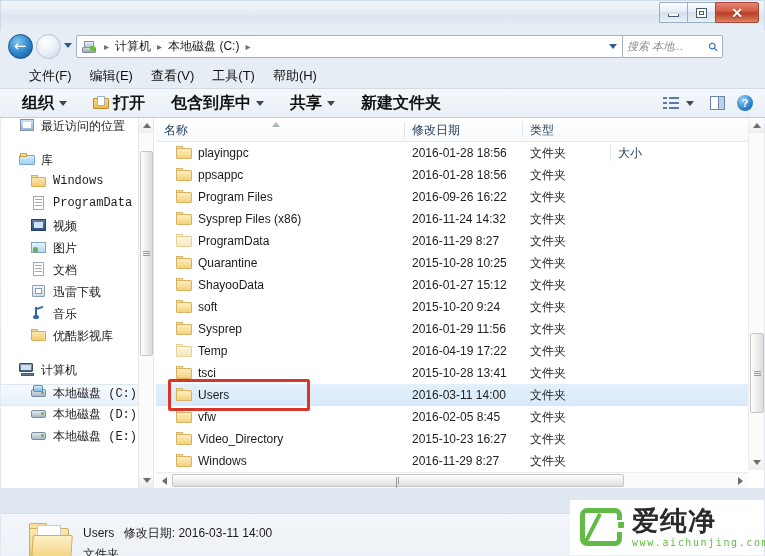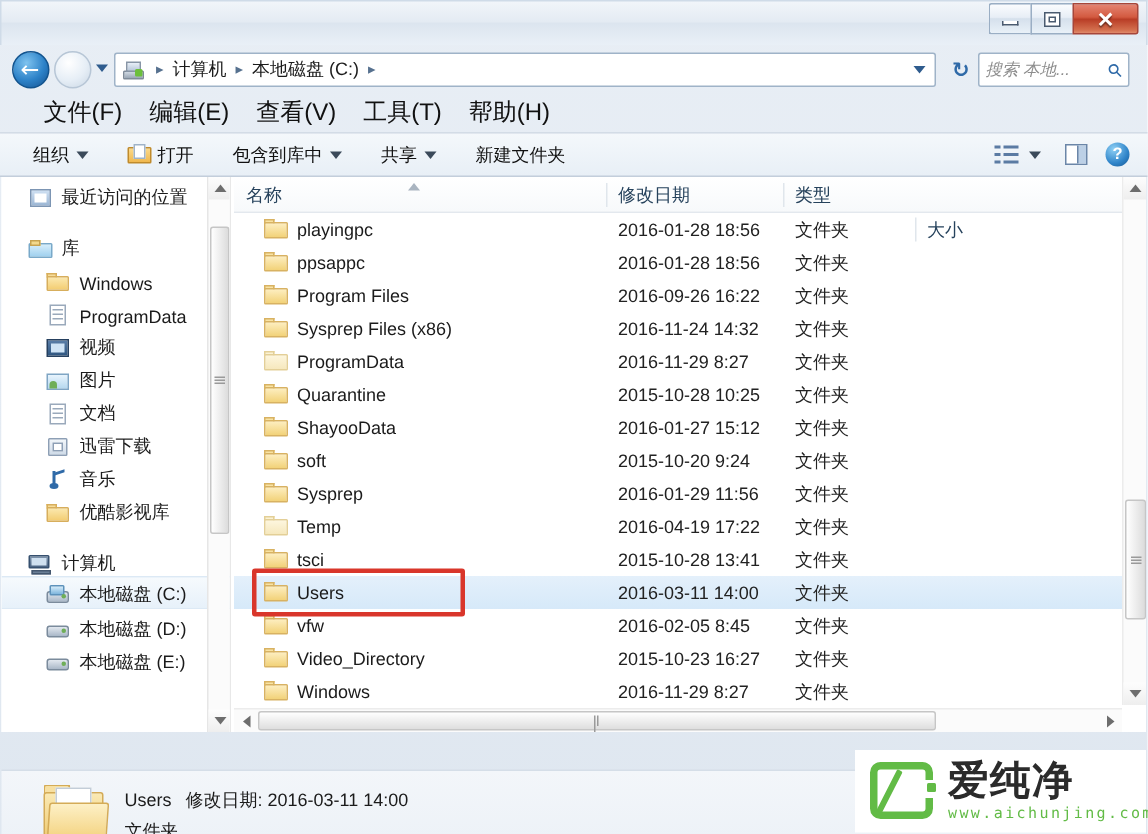--- a/index.html
+++ b/index.html
@@ -74,38 +74,38 @@
   .crumb { font-size:12px; color:#1b1b1b; padding:0 2px; white-space:nowrap; }
   .crumb-sep { color:#4c6versions; color:#56718f; font-size:10px; padding:0 4px; }
   #addrdrop { margin-left:auto; margin-right:6px; width:0;height:0;
      border-left:4px solid transparent;border-right:4px solid transparent;border-top:5px solid #2f5c8e;}
 
   #refreshbtn { position:absolute; left:629px; top:5px; width:23px;height:23px;
      display:flex;align-items:center;justify-content:center; }
   #refreshbtn .rglyph{ color:#2f6aa8; font-size:14px; font-weight:bold; }
 
   #searchbox {
-    position:absolute; left:652px; top:5px; width:101px; height:23px;
+    position:absolute; left:622px; top:5px; width:101px; height:23px;
     background:#fff;border:1px solid #9fb3c8;border-radius:2px;
     display:flex;align-items:center;padding:0 4px;
   }
   #searchbox .sph{ font-size:11px;color:#8d8d8d; font-style:italic; flex:1; overflow:hidden; white-space:nowrap;}
   #searchbox .smag{ color:#2f6aa8; font-size:12px; transform:rotate(-45deg); }
 
   
   #menubar { position:absolute; left:0; top:63px; width:765px; height:25px;
      display:flex; align-items:center; padding-left:20px; }
-  .menuitem { font-size:16px; color:#111; padding:2px 9px; white-space:nowrap; }
+  .menuitem { font-size:13px; color:#111; padding:2px 9px; white-space:nowrap; }
 
   
   #toolbar { position:absolute; left:0; top:88px; width:765px; height:30px;
      border-top:1px solid #d3dce6; border-bottom:1px solid #c3cedb;
      background: linear-gradient(to bottom,#f4f8fb 0%,#e8eff6 100%);
      display:flex; align-items:center; padding-left:22px; }
-  .tbitem { font-size:12px;color:#111; display:flex; align-items:center; margin-right:26px; white-space:nowrap; }
+  .tbitem { font-size:16px;color:#111; display:flex; align-items:center; margin-right:26px; white-space:nowrap;font-weight:bold; }
   .tbcaret { width:0;height:0;margin-left:5px;
      border-left:4px solid transparent;border-right:4px solid transparent;border-top:5px solid #3b4a5a;}
   .openicon { width:16px;height:14px;margin-right:4px;position:relative;}
   .openicon .bk{position:absolute;left:0;top:2px;width:16px;height:11px;background:linear-gradient(to bottom,#fbd98a,#f0b84e);border:1px solid #c08b2c;border-radius:1px;}
   .openicon .pg{position:absolute;left:4px;top:0px;width:8px;height:10px;background:#fff;border:1px solid #9fb3c8;}
   #tbright { margin-left:auto; display:flex; align-items:center; padding-right:12px; }
   .viewicon{width:16px;height:13px;position:relative;}
   .viewicon i{position:absolute;left:0;height:2px;background:#5b7ba3;display:block;}
   .viewicon i:nth-child(1){top:0;width:4px;}
   .viewicon i:nth-child(2){top:0;left:6px;width:10px;}
@@ -117,21 +117,21 @@
   .paneicon:after{content:"";position:absolute;right:0;top:0;bottom:0;width:5px;background:#bcd0e6;border-left:1px solid #6b86a8;}
   .helpicon{width:16px;height:16px;border-radius:50%;
     background:radial-gradient(circle at 35% 28%, #8fd0f5 0%, #2f84c9 60%, #17568f 100%);
     color:#fff;font-size:11px;font-weight:bold;display:flex;align-items:center;justify-content:center;}
 
   
   #content { position:absolute; left:1px; top:118px; width:763px; height:370px; background:#fff; display:flex; }
 
   
   #sidebar { position:relative; width:152px; height:370px; background:#fff; overflow:hidden; }
-  .navrow { display:flex; align-items:flex-end; height:22px; padding-left:18px; font-size:12px; color:#1b1b1b; white-space:nowrap;}
+  .navrow { display:flex; align-items:flex-start; height:22px; padding-left:18px; font-size:12px; color:#1b1b1b; white-space:nowrap;font-family:Liberation Mono, monospace;}
   .navrow.indent { padding-left:30px; }
   .navrow.selected { background:linear-gradient(to bottom,#f6fafd,#e7f1fa); border-top:1px solid #dce9f5; border-bottom:1px solid #dce9f5; }
   .navrow .ico { width:17px; height:15px; margin-right:5px; flex:none; position:relative; }
   .navgap { height:12px; }
 
   .ic-recent .b{position:absolute;left:1px;top:1px;width:14px;height:12px;background:linear-gradient(to bottom,#cfe0f2,#9bb6d4);border:1px solid #7c95b3;}
   .ic-recent .c{position:absolute;left:4px;top:4px;width:8px;height:6px;background:#fff;}
   .ic-lib .a{position:absolute;left:0;top:3px;width:16px;height:10px;background:linear-gradient(to bottom,#d7eefb,#9fd0ee);border:1px solid #79a9c9;border-radius:1px;}
   .ic-lib .b{position:absolute;left:1px;top:1px;width:7px;height:4px;background:#f3d98d;border:1px solid #c8a350;}
   .ic-folder .a{position:absolute;left:0;top:3px;width:15px;height:10px;background:linear-gradient(to bottom,#fbe8ae,#f3cd72);border:1px solid #d7ae5c;border-radius:1px;}

